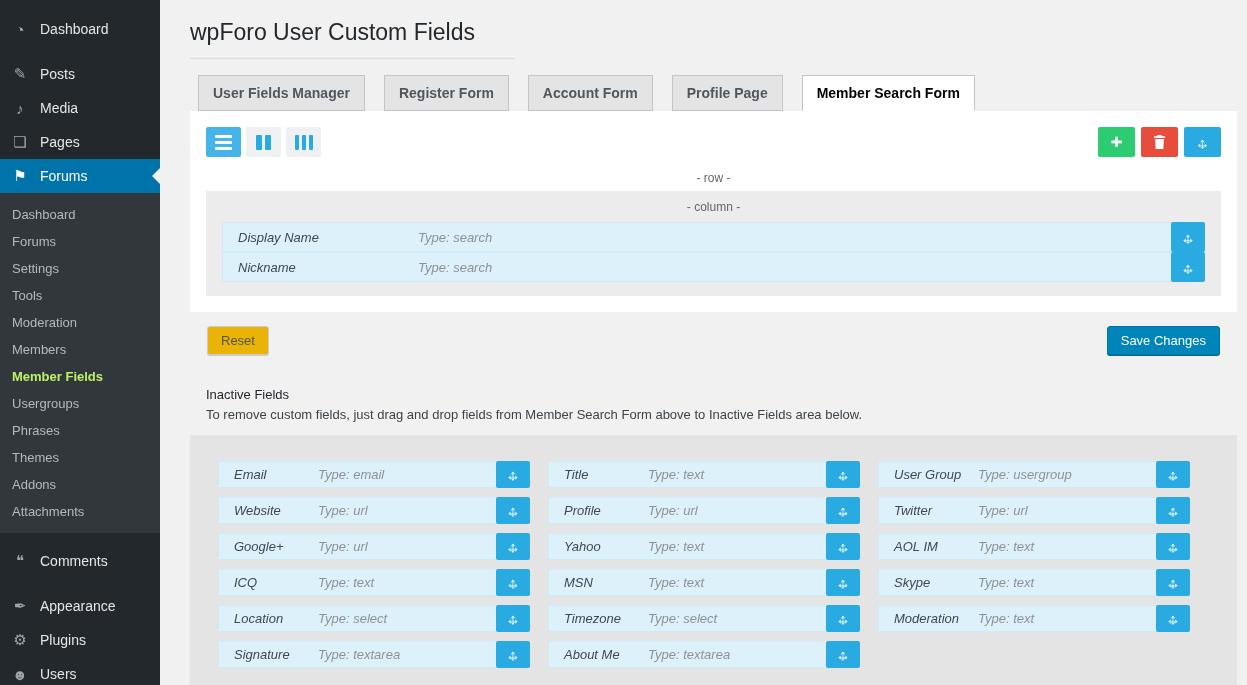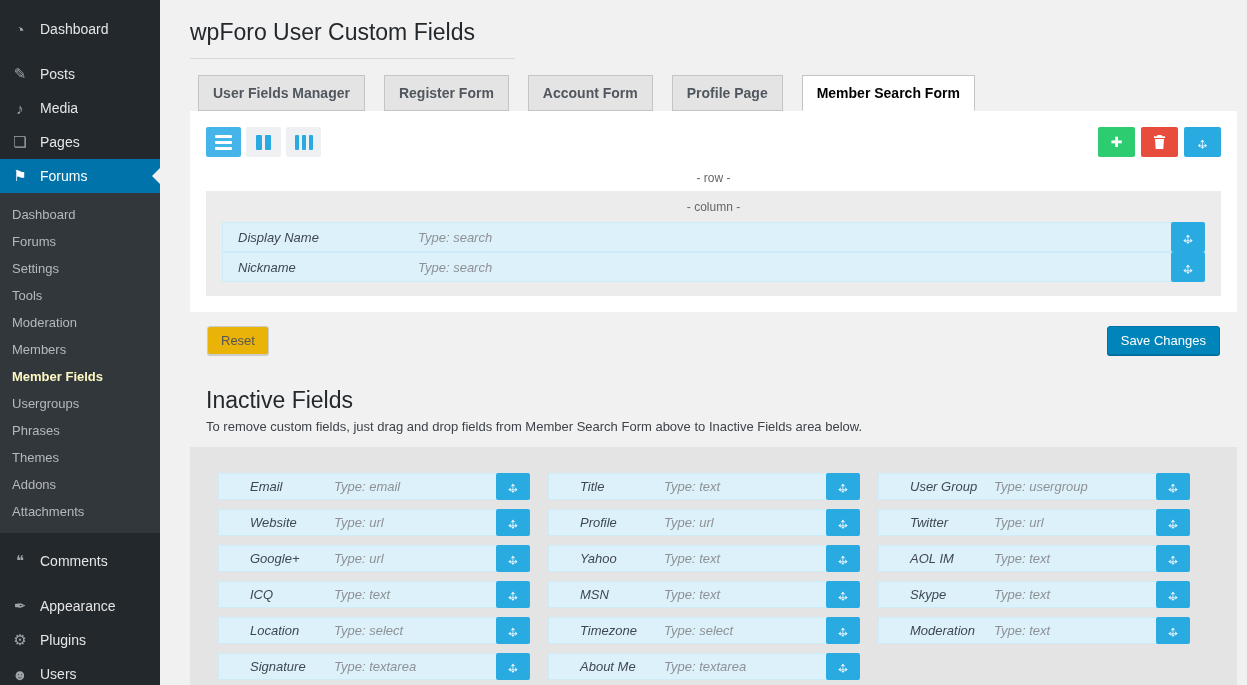--- a/index.html
+++ b/index.html
@@ -19,21 +19,21 @@
   .menu-item { display:flex; align-items:center; height:34px; padding:0 8px; font-size:14px;
                color:#e5e5e5; cursor:pointer; position:relative; }
   .menu-item .mi-icon { width:24px; text-align:center; margin-right:8px; color:#a0a5aa; font-size:15px; }
   .menu-item.gap { margin-top:11px; }
   .menu-item.active { background:#0073aa; color:#fff; }
   .menu-item.active .mi-icon { color:#fff; }
   .menu-item.active::after { content:""; position:absolute; right:0; top:50%;
       transform:translateY(-50%); border:8px solid transparent; border-right-color:#f1f1f1; }
   .submenu { background:#32373c; padding:8px 0; }
   .sub-item { padding:7px 12px; font-size:13px; color:#b4b9be; cursor:pointer; line-height:13px; }
-  .sub-item.current { color:#fef9c3; font-weight:700; }
+  .sub-item.current { color:#bef264; font-weight:700; }
 
   
   .content { margin-left:160px; padding:10px 10px 0 30px; }
   .page-title { font-size:23px; font-weight:400; color:#23282d; margin:0;
                 padding:9px 40px 12px 0; border-bottom:1px solid #d8d8d8; display:inline-block; }
 
   .tabs { display:flex; gap:19px; margin:16px 0 0 8px; position:relative; z-index:2; }
   .tab { padding:9px 14px; font-size:14px; font-weight:700; color:#50575e;
          background:#e4e4e4; border:1px solid #c3c4c7; cursor:pointer; text-decoration:none; }
   .tab.active { background:#fff; border-bottom-color:#fff; color:#000; }
@@ -73,27 +73,27 @@
               cursor:move; padding:0; }
 
   
   .actions-row { display:flex; justify-content:space-between; margin:14px 17px 0 17px; }
   .btn-secondary { background:#eab308; border:1px solid #ccc; border-radius:3px; color:#555;
                    padding:5px 13px; font-size:13px; box-shadow:0 1px 0 #ccc; cursor:pointer; }
   .btn-primary { background:#0085ba; border:1px solid #0073aa; border-radius:3px; color:#fff;
                  padding:6px 13px; font-size:13px; box-shadow:0 1px 0 #006799; cursor:pointer; }
 
   
-  .inactive-title { font-size:23px; font-weight:400; color:#23282d; margin:32px 0 5px 16px; }
+  .inactive-title { font-size:13px; font-weight:400; color:#23282d; margin:32px 0 5px 16px; }
   .inactive-desc { margin:0 0 13px 16px; color:#3c434a; }
   .inactive-panel { background:#e4e4e4; padding:26px 47px 28px 28px; min-height:262px; }
   .cols { display:grid; grid-template-columns:1fr 1fr 1fr; column-gap:18px; }
   .col { display:flex; flex-direction:column; gap:9px; }
   .ifield { height:27px; background:#ddf1fb; border:1px solid #d0ebf8; display:flex;
-            align-items:center; position:relative; padding-right:40px;padding-left:16px; }
+            align-items:center; position:relative; padding-right:40px; }
   .ifield .f-name { margin-left:15px; width:84px; font-style:italic; color:#3f4750; white-space:nowrap; }
   .ifield .f-type { font-style:italic; color:#8d9196; white-space:nowrap; }
 </style>
 </head>
 <body>
 
 <aside class="menu">
   <ul class="top-list">
 
       <li class="menu-item">

